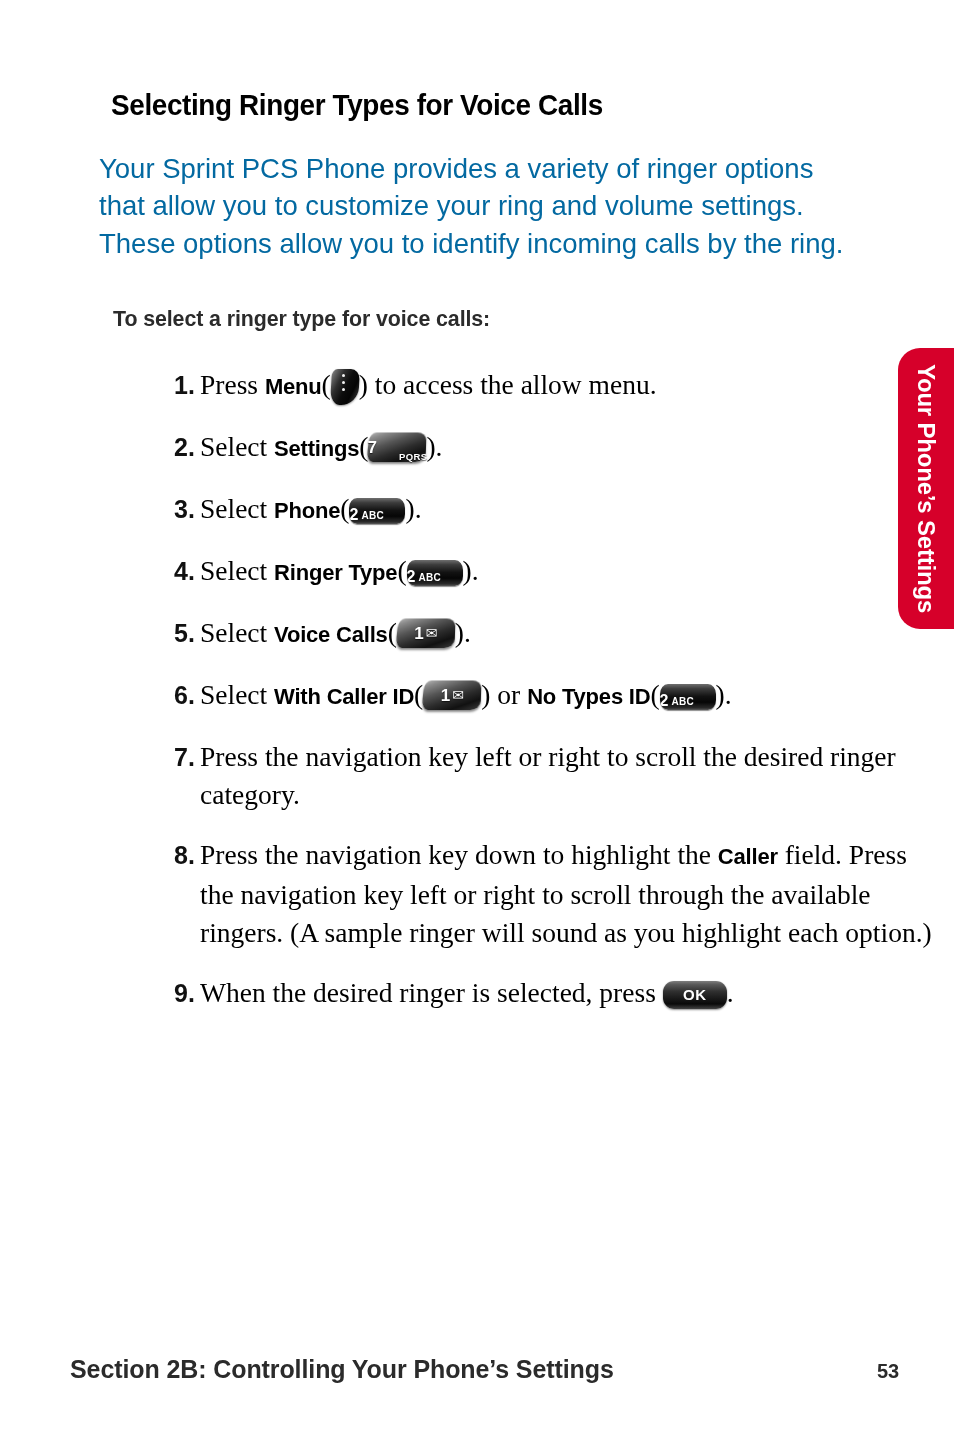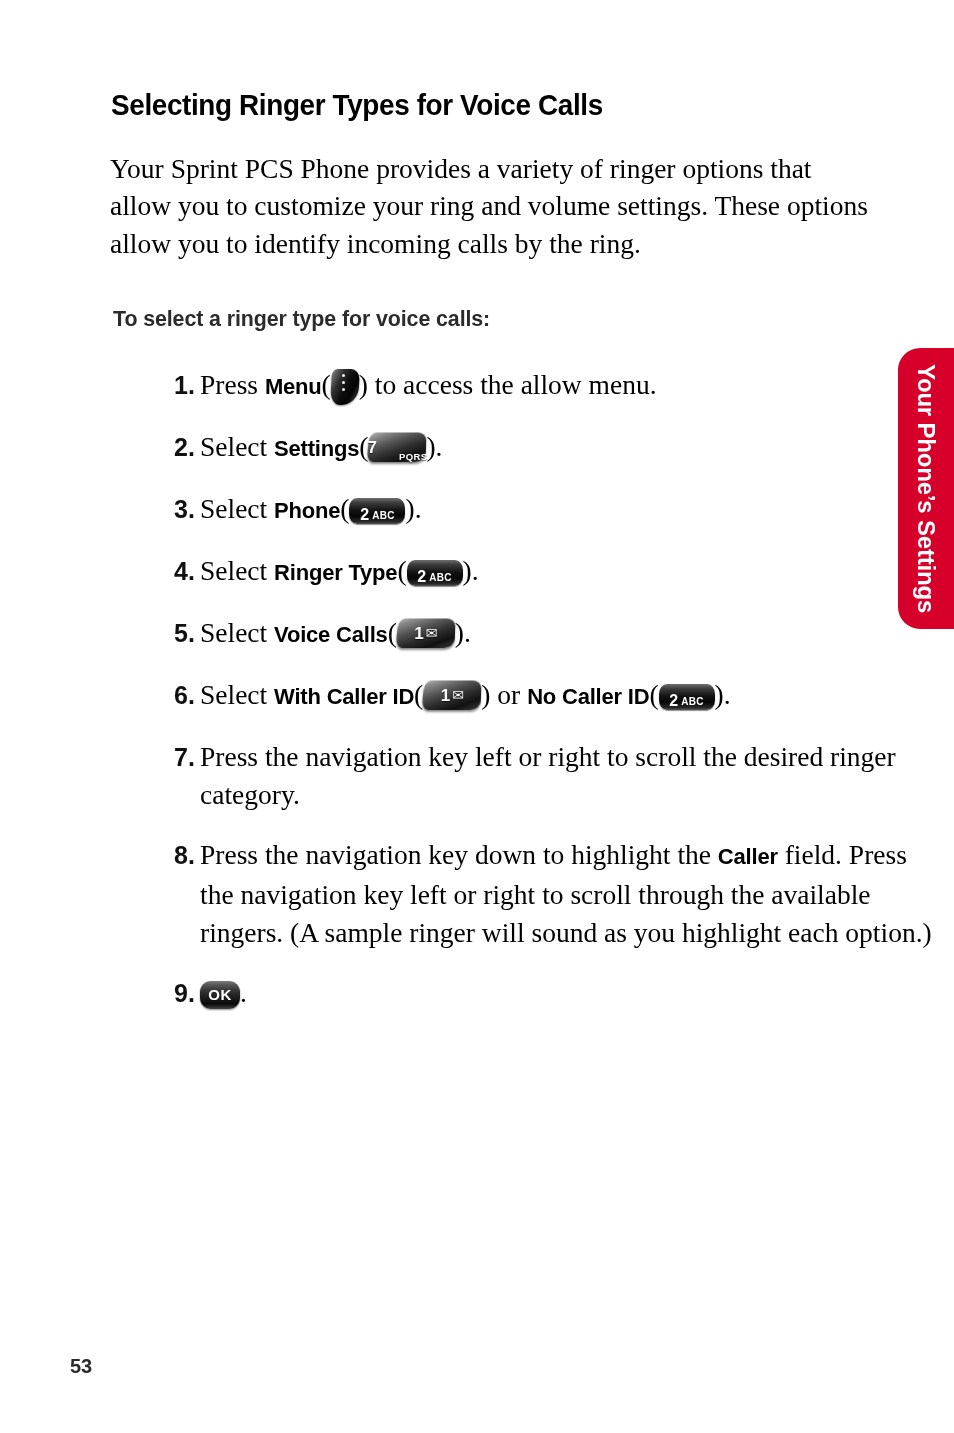--- a/index.html
+++ b/index.html
@@ -32,27 +32,27 @@
     font-size: 30px;
     letter-spacing: -0.4px;
     transform: scaleX(0.93);
     transform-origin: left center;
     color: #000;
     white-space: nowrap;
   }
 
   .intro-para {
     position: absolute;
-    left: 110px;
+    left: 99px;
     top: 122px;
     width: 762px;
-    font-family: Liberation Serif, serif;
+    font-family: Liberation Sans, sans-serif;
     font-size: 27.5px;
     line-height: 37.5px;
-    color: #000000;
+    color: #0369a1;
   }
 
   .sub-heading {
     position: absolute;
     left: 113px;
     top: 287px;
     font-family: "Liberation Sans Narrow", "Liberation Sans", sans-serif;
     font-weight: bold;
     font-size: 22.5px;
     letter-spacing: -0.1px;
@@ -111,21 +111,21 @@
   
   .key-rect {
     width: 56px;
     height: 26px;
     border-radius: 8px / 10px;
     background: linear-gradient(180deg,
         #6f6f6f 0%, #3c3c3c 18%, #121212 48%,
         #060606 70%, #2a2a2a 92%, #5a5a5a 100%);
     box-shadow: 0 1px 1px rgba(0,0,0,.45);
     color: #ffffff;
-    text-align: center;
+    text-align: left;
     white-space: nowrap;
     line-height: 26px;
     overflow: hidden;
   }
   .key-rect .d {
     font-family: "Liberation Sans Narrow", "Liberation Sans", sans-serif;
     font-weight: bold;
     font-size: 16px;
     vertical-align: 0px;
   }
@@ -212,21 +212,21 @@
     display: block;
     width: 3px;
     height: 3px;
     border-radius: 50%;
     background: #f2f2f2;
     margin-bottom: 4px;
   }
 
   
   .key-ok {
-    width: 40px;
+    width: 64px;
     height: 28px;
     vertical-align: -7px;
   }
   .key-ok .face {
     position: absolute;
     inset: 0;
     border-radius: 11px;
     background: linear-gradient(180deg,
         #7e7e7e 0%, #5a5a5a 12%, #2f2f2f 38%,
         #1a1a1a 62%, #090909 82%, #444 100%);
@@ -351,46 +351,47 @@
             </span></span><span>)</span><span>.</span>
       </span>
     </li>
 
     <li class="step">
       <span class="step-num">6.</span>
       <span class="step-body">
         <span>Select </span><b class="bold-ui">With Caller ID</b><span>(</span><span class="key key-slant"><span class="face"></span><span class="lbl">
               <span class="d">1</span>
               <span class="env">✉</span>
-            </span></span><span>)</span><span> or </span><b class="bold-ui">No Caller ID</b><span>(</span><span class="key key-rect"><span class="d">2</span><span class="l">ABC</span></span><span>)</span><span>.</span>
+            </span></span><span>)</span><span> or </span><b class="bold-ui">No Types ID</b><span>(</span><span class="key key-rect"><span class="d">2</span><span class="l">ABC</span></span><span>)</span><span>.</span>
       </span>
     </li>
 
     <li class="step">
       <span class="step-num">7.</span>
       <span class="step-body">Press the navigation key left or right to scroll the desired ringer category.</span>
     </li>
 
     <li class="step">
       <span class="step-num">8.</span>
       <span class="step-body">
         <span>Press the navigation key down to highlight the </span><b class="bold-ui">Caller</b><span> field. Press the navigation key left or right to scroll through the available ringers. (A sample ringer will sound as you highlight each option.)</span>
       </span>
     </li>
 
     <li class="step">
       <span class="step-num">9.</span>
       <span class="step-body">
-        <span class="key key-ok"><span class="face"></span><span class="lbl">OK</span></span><span>.</span>
+        <span>When the desired ringer is selected, press </span><span class="key key-ok"><span class="face"></span><span class="lbl">OK</span></span><span>.</span>
       </span>
     </li>
 
   </ol>
 
   <div class="side-tab">
     <span class="tab-label">Your Phone’s Settings</span>
   </div>
 
   <div class="footer">
+    <span>Section 2B: Controlling Your Phone’s Settings</span>
     <span class="pageno">53</span>
   </div>
 
 </div>
 
 </body></html>

